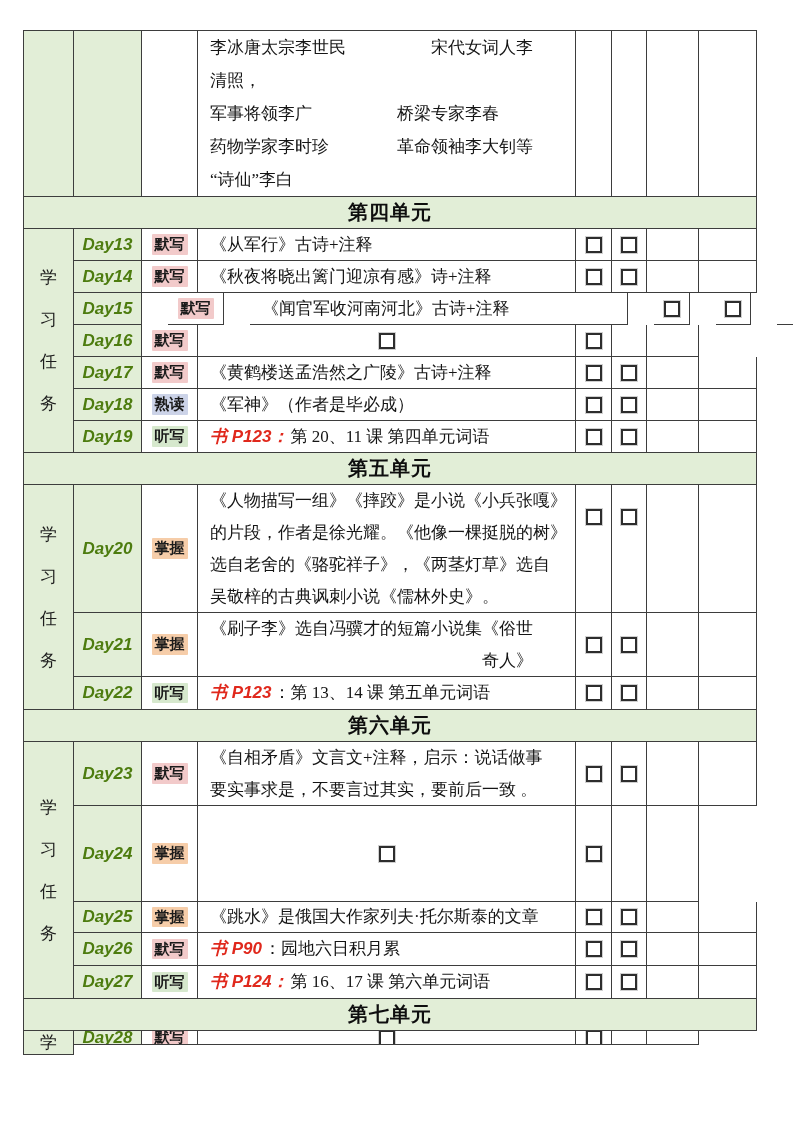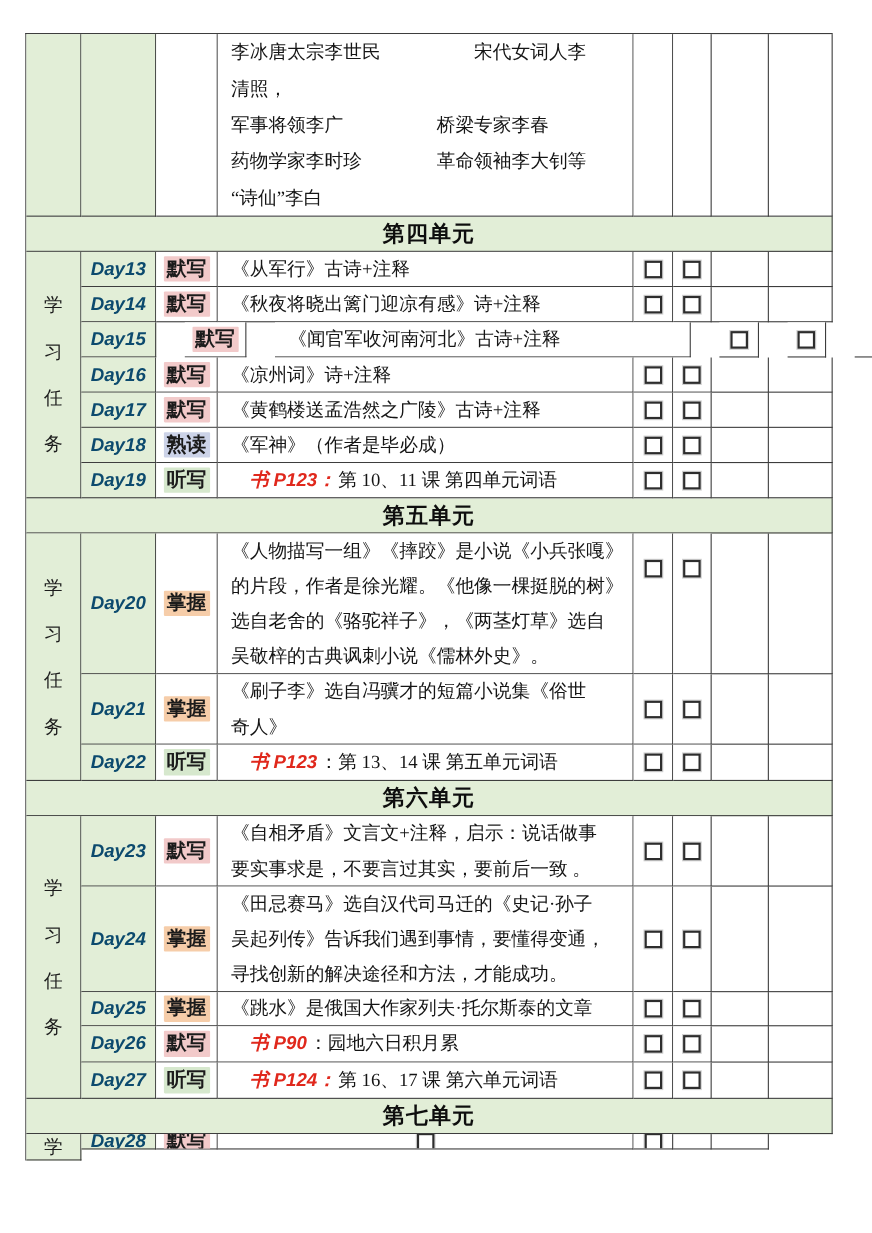--- a/index.html
+++ b/index.html
@@ -34,48 +34,47 @@
   }
   .cell {
     border-right:1px solid var(--border);
     border-bottom:1px solid var(--border);
     display:flex; align-items:center;
     overflow:hidden;
   }
   .day-cell { background:var(--green); justify-content:center; }
   .day-label {
     font-family:"Liberation Sans","DejaVu Sans",sans-serif;
-    font-weight:700; font-style:italic; font-size:17px; color:#0c4a6e;
+    font-weight:700; font-style:italic; font-size:17px; color:#4d7c0f;
     letter-spacing:0px;
   }
   .tag-cell { justify-content:center; background:#fff; }
   .chip {
     font-family:"Liberation Sans","DejaVu Sans",sans-serif;
-    font-weight:700; font-size:18px; color:#1b1b1b;
+    font-weight:700; font-size:15px; color:#1b1b1b;
     padding:2px 3px; line-height:1.1; border-radius:1px;
   }
   .chip-pink   { background:var(--chip_pink); }
   .chip-blue   { background:var(--chip_blue); }
   .chip-green  { background:var(--chip_green); }
   .chip-orange { background:var(--chip_orange); }
   .text-cell {
     padding:0 6px 0 12px;
     font-size:17px; line-height:32px;
     white-space:pre-wrap;
     background:#fff;
   }
   .carry .text-cell { line-height:33px;align-items:flex-end; }
   .task-text { white-space:pre-wrap; }
   .red-pre {
     color:var(--red_text);
     font-weight:700; font-style:italic;
     font-family:"Liberation Sans","DejaVu Sans",sans-serif;
     white-space:pre-wrap;
     margin-right:2px;
-    margin-left:17px;
   }
   .cb-cell { justify-content:center; background:#fff; }
   .cb-top { align-items:flex-start; padding-top:24px; }
   .cb {
     width:16px; height:16px;
     border:2px solid #2d2d2d;
     background:#fff;
     box-shadow:0 0 0 1px rgba(120,120,120,.35);
   }
   .header-row {
@@ -173,21 +172,20 @@
           <div class="cell"></div>
           <div class="cell"></div>
         </div>
         <div class="trow" style="height: 32px;">
           <div class="cell day-cell">
             <span class="day-label">Day16</span>
           </div>
           <div class="cell tag-cell">
             <span class="chip chip-pink">默写</span>
           </div>
-          <div class="cell text-cell"><span class="task-text">《凉州词》诗+注释</span></div>
           <div class="cell cb-cell">
             <div class="cb"></div>
           </div>
           <div class="cell cb-cell">
             <div class="cb"></div>
           </div>
           <div class="cell"></div>
           <div class="cell"></div>
         </div>
         <div class="trow" style="height: 32px;">
@@ -224,21 +222,21 @@
           <div class="cell"></div>
           <div class="cell"></div>
         </div>
         <div class="trow" style="height: 32px;">
           <div class="cell day-cell">
             <span class="day-label">Day19</span>
           </div>
           <div class="cell tag-cell">
             <span class="chip chip-green">听写</span>
           </div>
-          <div class="cell text-cell"><span class="red-pre">书 P123：</span><span class="task-text">第 10、11 课 第四单元词语</span></div>
+          <div class="cell text-cell"><span class="red-pre">书 P123：</span><span class="task-text">第 20、11 课 第四单元词语</span></div>
           <div class="cell cb-cell">
             <div class="cb"></div>
           </div>
           <div class="cell cb-cell">
             <div class="cb"></div>
           </div>
           <div class="cell"></div>
           <div class="cell"></div>
         </div>
       </div>
@@ -266,21 +264,21 @@
 吴敬梓的古典讽刺小说《儒林外史》。</span></div>
           <div class="cell cb-cell cb-top">
             <div class="cb"></div>
           </div>
           <div class="cell cb-cell cb-top">
             <div class="cb"></div>
           </div>
           <div class="cell"></div>
           <div class="cell"></div>
         </div>
-        <div class="trow" style="height: 64px;">
+        <div class="trow" style="height: 64px; text-align: right;">
           <div class="cell day-cell">
             <span class="day-label">Day21</span>
           </div>
           <div class="cell tag-cell">
             <span class="chip chip-orange">掌握</span>
           </div>
           <div class="cell text-cell"><span class="task-text">《刷子李》选自冯骥才的短篇小说集《俗世
 奇人》</span></div>
           <div class="cell cb-cell">
             <div class="cb"></div>
@@ -338,23 +336,20 @@
           <div class="cell"></div>
           <div class="cell"></div>
         </div>
         <div class="trow" style="height: 96px;">
           <div class="cell day-cell">
             <span class="day-label">Day24</span>
           </div>
           <div class="cell tag-cell">
             <span class="chip chip-orange">掌握</span>
           </div>
-          <div class="cell text-cell"><span class="task-text">《田忌赛马》选自汉代司马迁的《史记·孙子
-吴起列传》告诉我们遇到事情，要懂得变通，
-寻找创新的解决途径和方法，才能成功。</span></div>
           <div class="cell cb-cell">
             <div class="cb"></div>
           </div>
           <div class="cell cb-cell">
             <div class="cb"></div>
           </div>
           <div class="cell"></div>
           <div class="cell"></div>
         </div>
         <div class="trow" style="height: 31px;">

